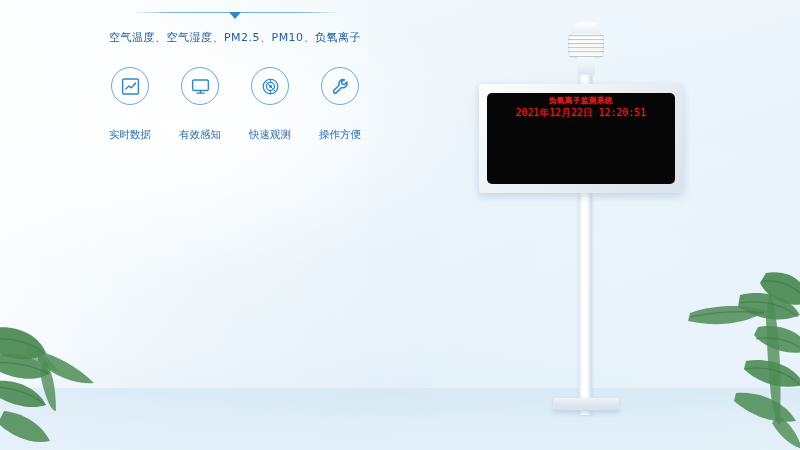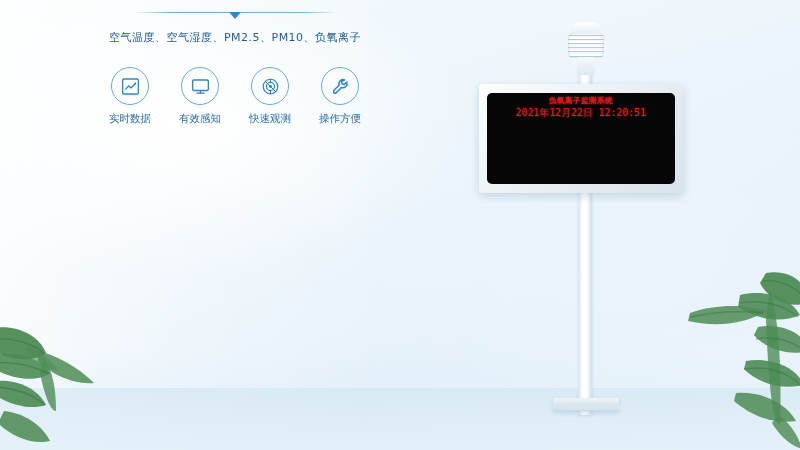--- a/index.html
+++ b/index.html
@@ -87,21 +87,21 @@
   }
   .feature { width:52px; display:flex; flex-direction:column; align-items:center; }
   .feature .circle {
     width:38px; height:38px; border-radius:50%;
     border:1.4px solid #6aa9d6;
     display:flex; align-items:center; justify-content:center;
     background:rgba(255,255,255,.30);
   }
   .feature .circle svg { display:block; }
   .feature .flabel {
-    margin-top:7px; font-size:10.5px; color:#2b6ea8; white-space:nowrap;
+    margin-top:23px; font-size:10.5px; color:#2b6ea8; white-space:nowrap;
     font-family:Liberation Serif, serif;
   }
 
   
   .station { position:absolute; left:470px; top:0; width:330px; height:450px; }
 
   
   .pole {
     position:absolute; left:109px; top:60px; width:13px; height:355px;
     background:linear-gradient(to right,#dfe9f0 0%,#ffffff 28%,#ffffff 60%,#cfdde8 100%);

